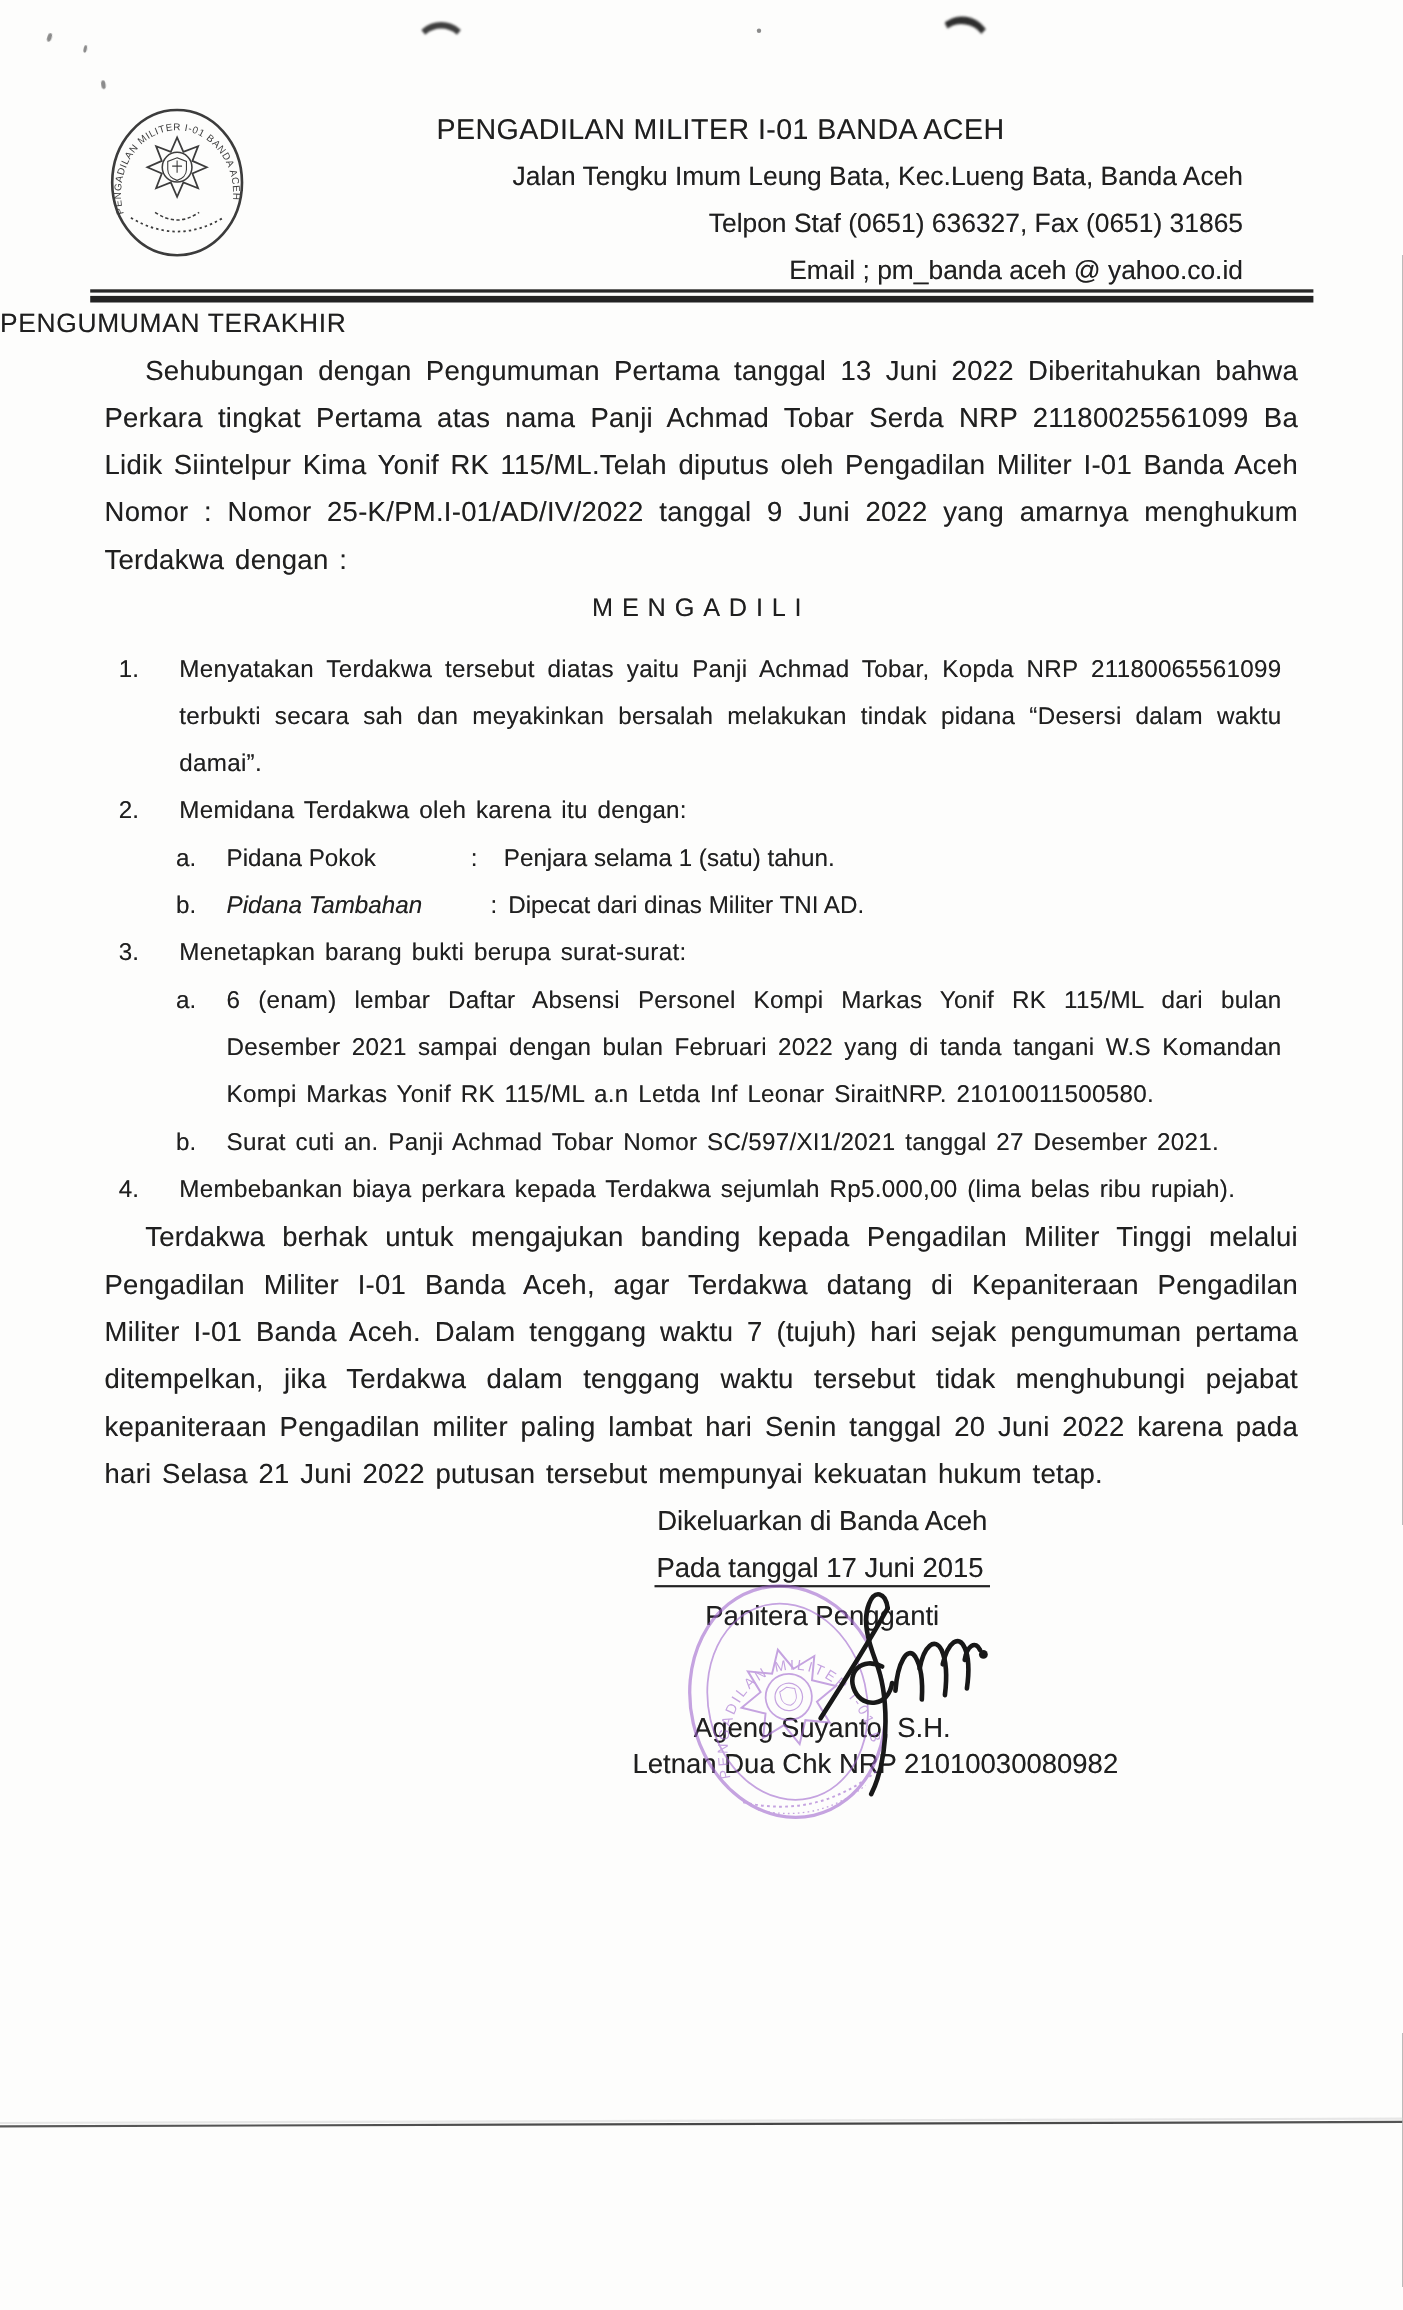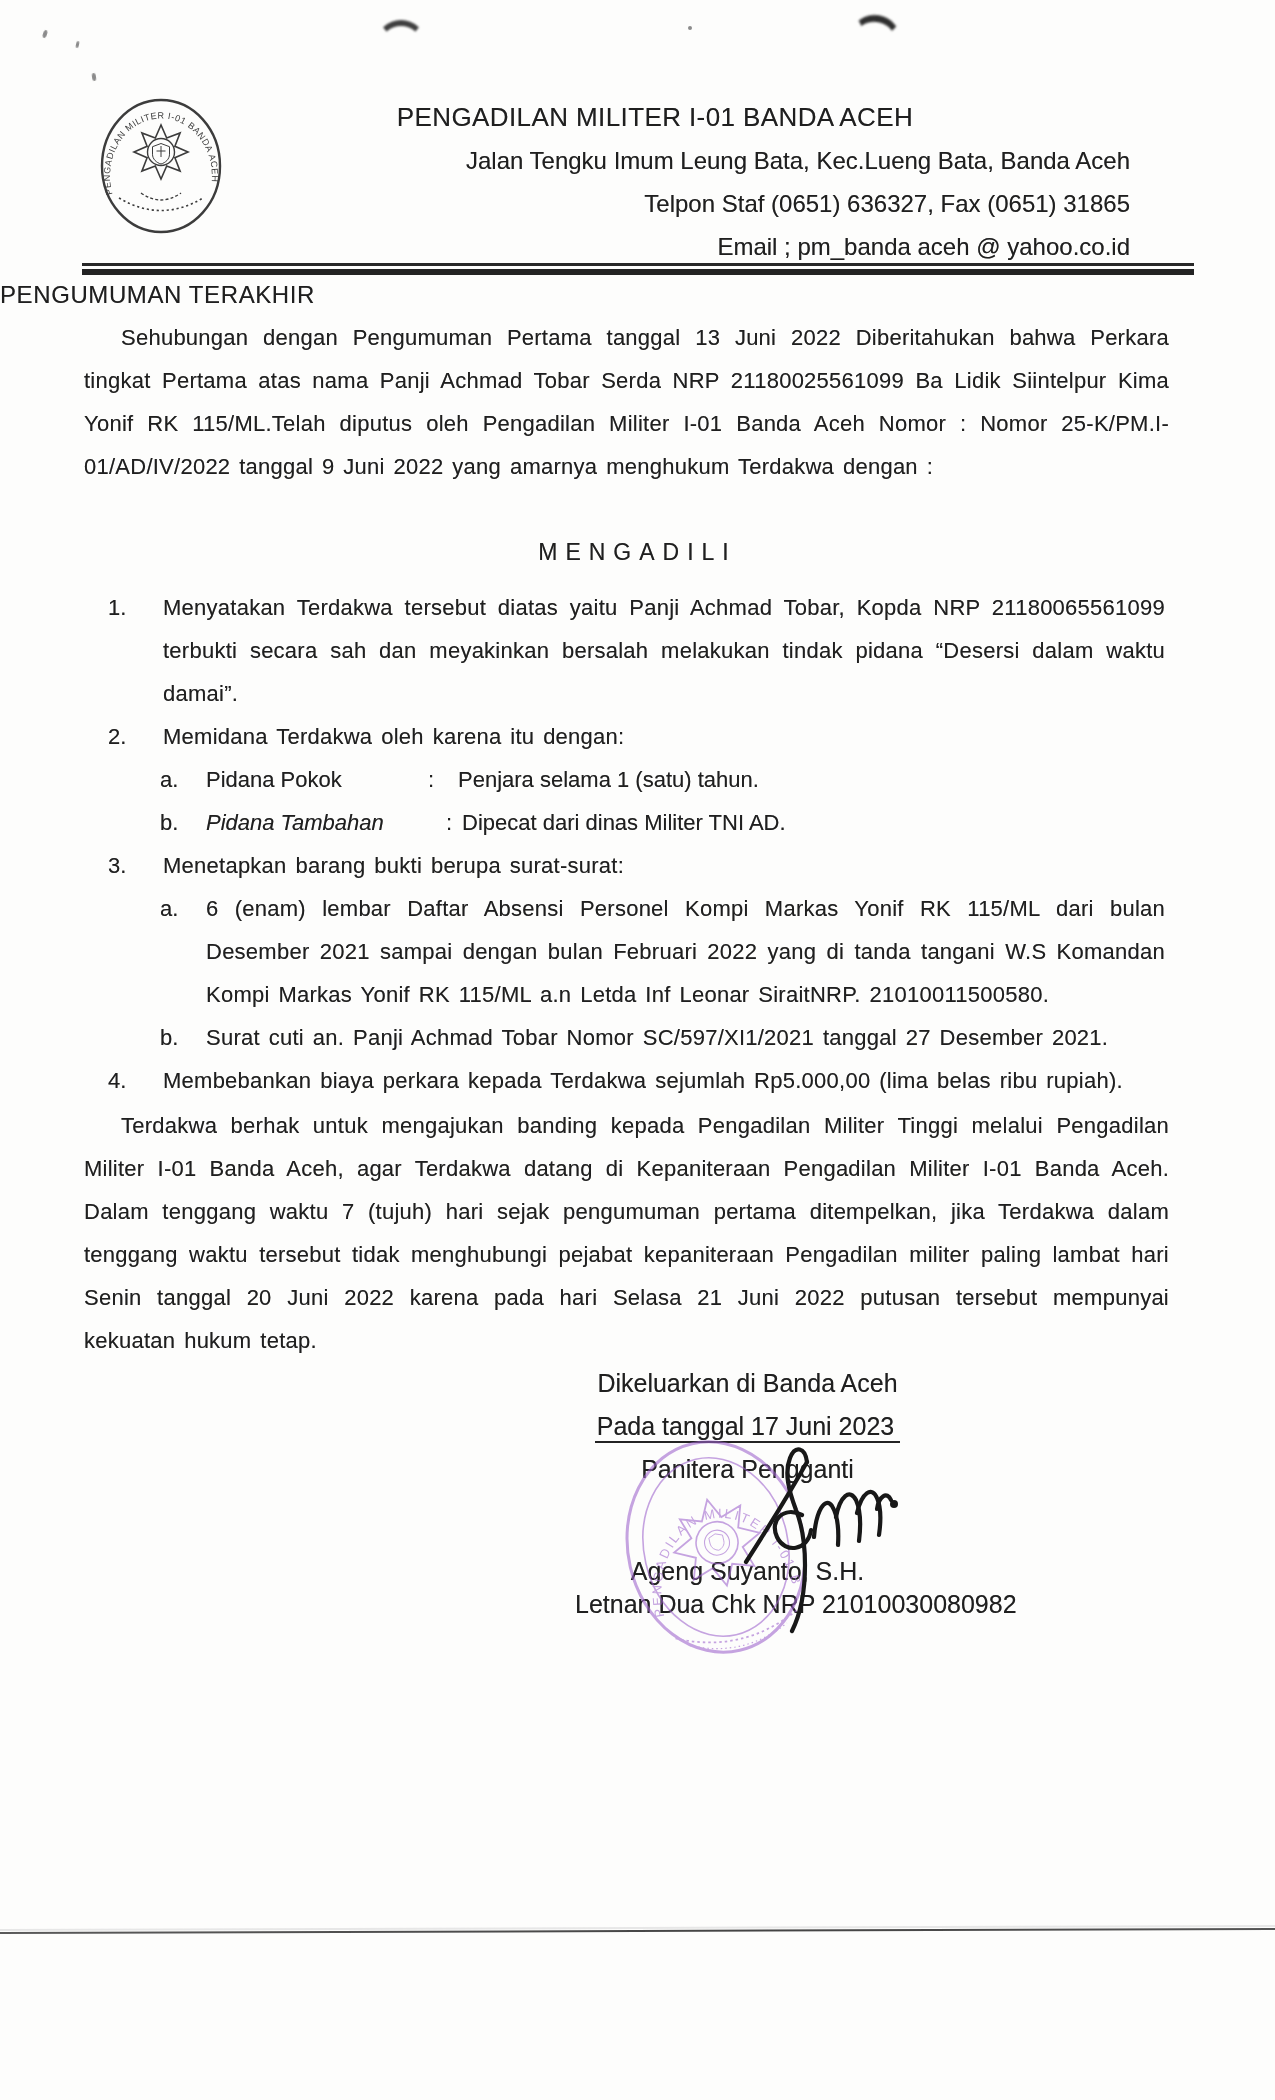--- a/index.html
+++ b/index.html
@@ -29,21 +29,21 @@
   .header-text { position:absolute; left:180px; top:96px; width:950px; text-align:center; line-height:43px; }
   .court-name { font-size:26px; letter-spacing:0.4px; }
   .addr-line  { font-size:24px;text-align:right; }
   .double-rule {
     position:absolute; left:82px; top:263px; width:1112px; height:12px;
     border-top:3px solid #282828; border-bottom:6px solid #232323;
   }
   .doc-title { position:absolute; left:0; top:281px; width:1136px; font-size:24px; letter-spacing:0.6px; }
   
   .intro, .closing {
-    position:absolute; left:84px; width:1085px; font-size:22px; line-height:43px;
+    position:absolute; left:95px; width:1085px; font-size:25px; line-height:43px;
     text-align:justify; text-indent:37px; letter-spacing:0.25px; word-spacing:2.5px;
   }
   .intro { top:316px; }
   .closing { top:1104px; }
   .verdict-heading { position:absolute; left:0; top:539px; width:1275px; text-align:center; font-size:23px; letter-spacing:8px; }
   .list { position:absolute; left:80px; top:586px; width:1085px; font-size:22px; line-height:43px; }
   .item { display:flex; align-items:flex-start; }
   .item-num { flex:none; width:83px; padding-left:28px; }
   .item-body { flex:1; min-width:0; }
   .item-text { text-align:justify; letter-spacing:0.25px; word-spacing:2.5px; }
@@ -152,21 +152,21 @@
       <div class="item-body">
           <div class="item-text">Membebankan biaya perkara kepada Terdakwa sejumlah Rp5.000,00 (lima belas ribu rupiah).</div>
         </div>
     </div>
   </div>
 
   <p class="closing">Terdakwa berhak untuk mengajukan banding kepada Pengadilan Militer Tinggi melalui Pengadilan Militer I-01 Banda Aceh, agar Terdakwa datang di Kepaniteraan Pengadilan Militer I-01 Banda Aceh. Dalam tenggang waktu 7 (tujuh) hari sejak pengumuman pertama ditempelkan, jika Terdakwa dalam tenggang waktu tersebut tidak menghubungi pejabat kepaniteraan Pengadilan militer paling lambat hari Senin tanggal 20 Juni 2022 karena pada hari Selasa 21 Juni 2022 putusan tersebut mempunyai kekuatan hukum tetap.</p>
 
   <div class="sigblock">
     <div>Dikeluarkan di Banda  Aceh</div>
-    <div class="sig-date-line"><span>Pada tanggal 17 Juni  2023</span></div>
+    <div class="sig-date-line"><span>Pada tanggal 17 Juni  2015</span></div>
     <div>Panitera Pengganti</div>
     <div class="sig-name">Ageng Suyanto, S.H.</div>
     <div class="sig-rank">Letnan Dua Chk NRP 21010030080982</div>
   </div>
 
   <div class="stamp">
     <svg width="220" height="232" viewBox="0 0 220 232" fill="none" stroke="#9d63cc">
       <g transform="rotate(-13 110 116)">
         <ellipse cx="110" cy="116" rx="88" ry="106" stroke-width="3"></ellipse>
         <ellipse cx="110" cy="116" rx="72" ry="90" stroke-width="1.6"></ellipse>

